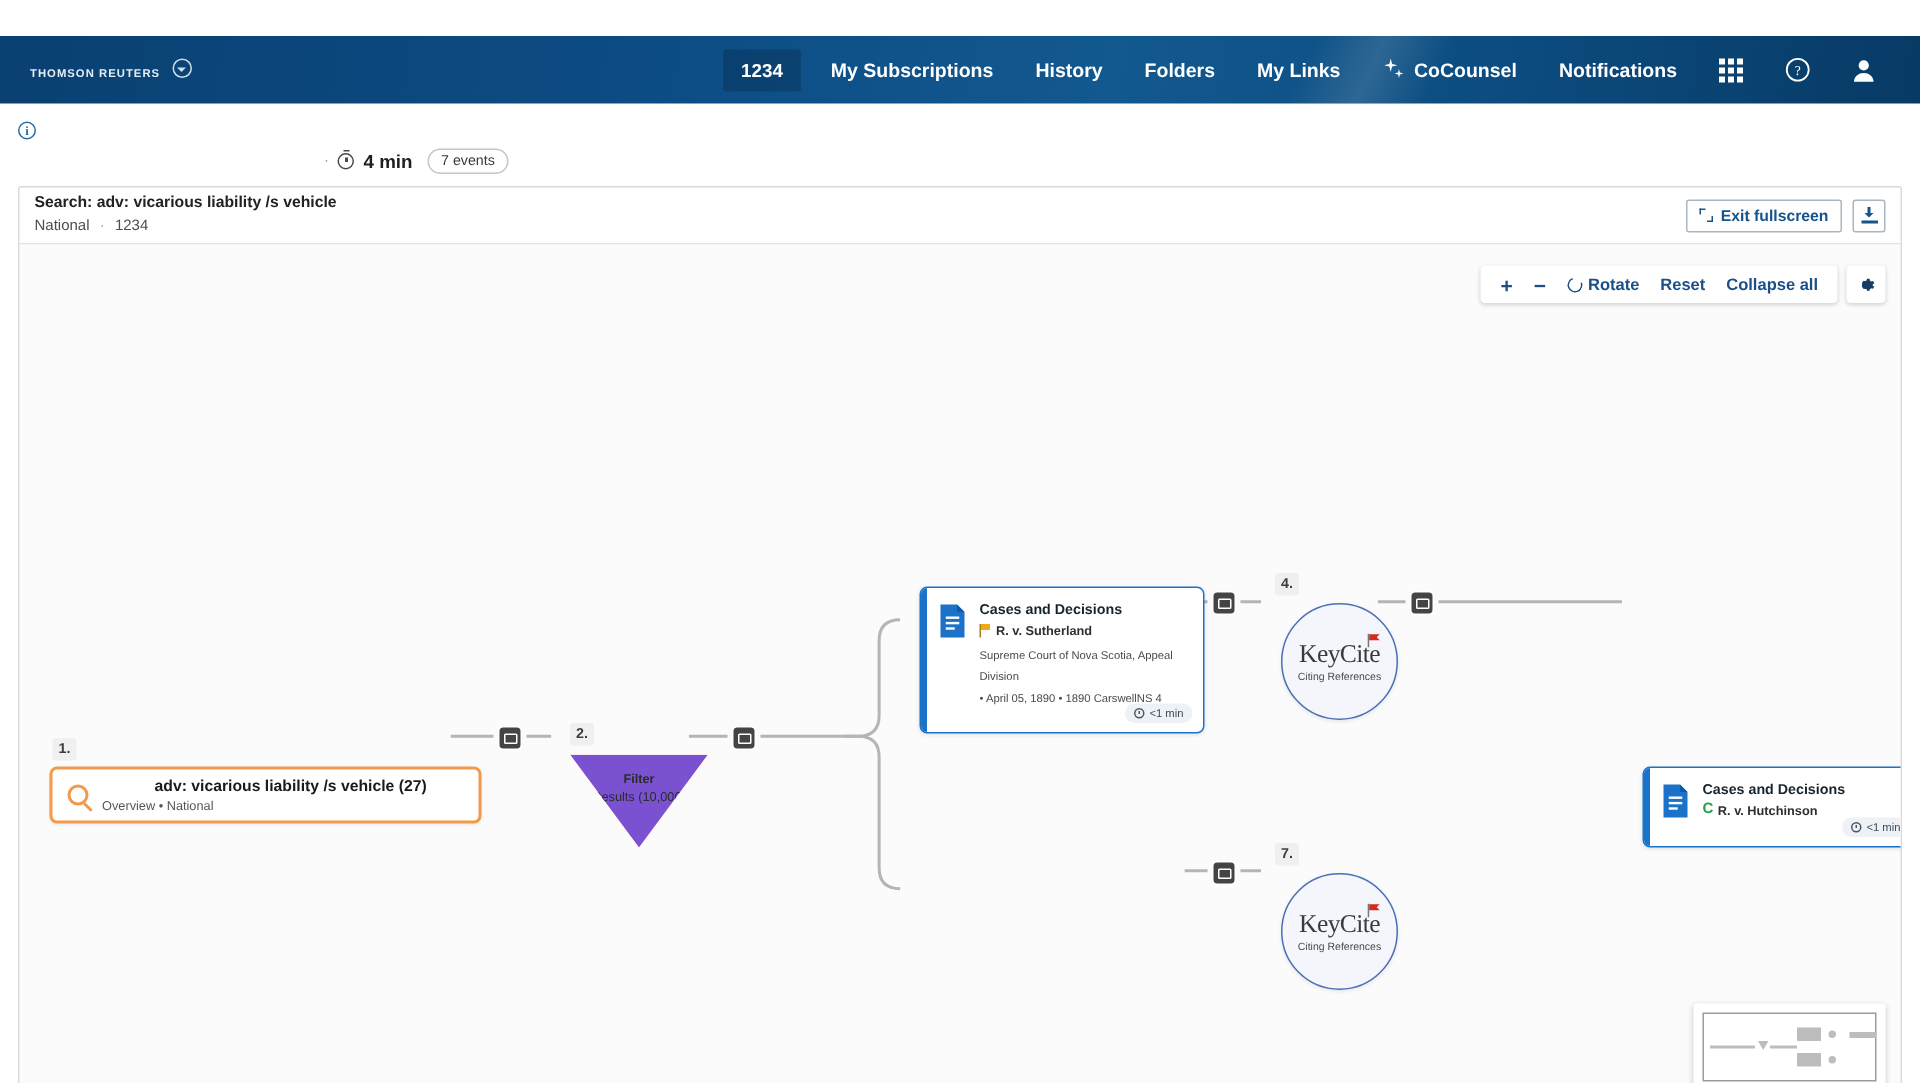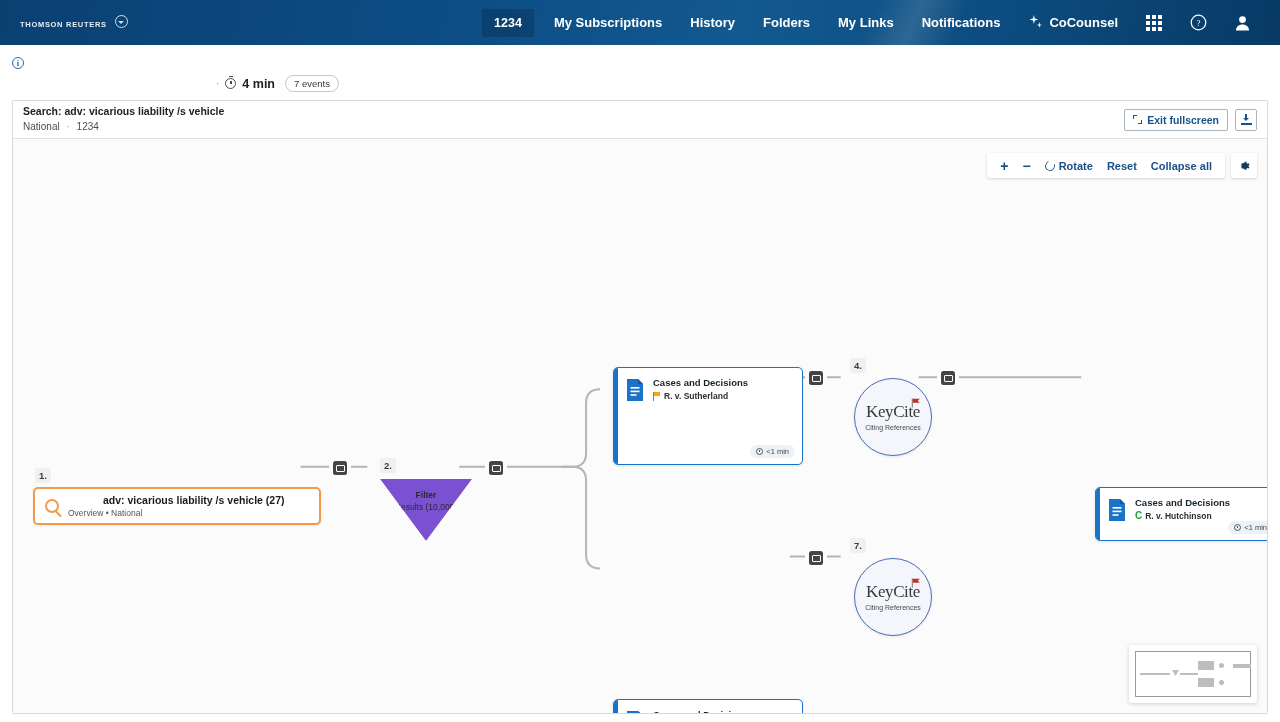--- a/index.html
+++ b/index.html
@@ -12,20 +12,21 @@
     overflow: hidden;
   }
 
   
   .header {
     position: relative;
     width: 1280px; height: 45px;
     background: linear-gradient(100deg, #0a4072 0%, #0d4e86 38%, #12598f 58%, #0c4c80 78%, #083a65 100%);
     display: flex; align-items: center;
     overflow: hidden;
+    margin-top: 24px;
   }
   .header:after {
     content: ""; position: absolute; top: -20px; left: 700px;
     width: 420px; height: 100px;
     background: linear-gradient(115deg, rgba(255,255,255,0.00) 40%, rgba(255,255,255,0.13) 50%, rgba(255,255,255,0.00) 60%);
     pointer-events: none;
   }
   .brand { padding-left: 20px; display: flex; align-items: flex-end; position: relative; z-index: 2;}
   .brand-stack { display: flex; flex-direction: column; line-height: 1; }
   .brand-tr {
@@ -359,25 +360,25 @@
         <i></i>
       </span>
   </div>
 
   <div class="nav">
     <span class="nav-chip">1234</span>
     <span class="nav-item">My Subscriptions</span>
     <span class="nav-item">History</span>
     <span class="nav-item">Folders</span>
     <span class="nav-item">My Links</span>
-    <span class="nav-item">Notifications</span>
     <span class="nav-item cocounsel">
       <span class="spark"></span>
       <span>CoCounsel</span>
     </span>
+    <span class="nav-item">Notifications</span>
     <span class="nav-icon">
       <span class="grid-icon">
           <span></span>
           <span></span>
           <span></span>
           <span></span>
           <span></span>
           <span></span>
           <span></span>
           <span></span>
@@ -509,20 +510,24 @@
               <rect x="5.5" y="12.6" width="9" height="1.6" fill="#fff"></rect>
               <rect x="5.5" y="16.2" width="6" height="1.6" fill="#fff"></rect>
             </svg>
         </span>
         <div class="card-txt">
           <div class="card-title">Cases and Decisions</div>
           <div class="card-case">
             <span class="flag-y"></span>
             <span>R. v. Sutherland</span>
           </div>
+          <div class="card-meta">
+            <div>Supreme Court of Nova Scotia, Appeal Division</div>
+            <div>• April 05, 1890 • 1890 CarswellNS 4</div>
+          </div>
         </div>
       </div>
       <span class="time-pill">
         <span class="pill-clock"></span>
         <span>&lt;1 min</span>
       </span>
     </div>
 
     <div class="node n-kc4">
       <span class="node-num" style="top:-20px;left:-4px">4.</span>

